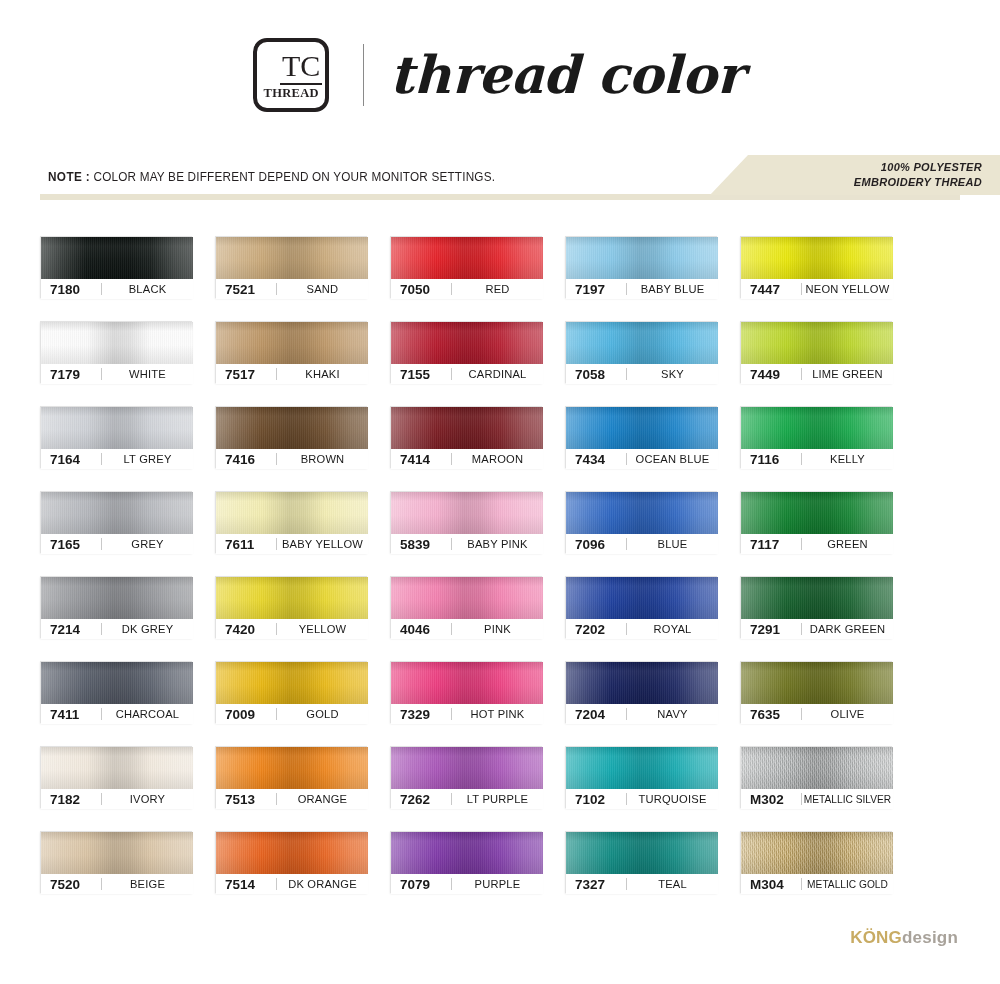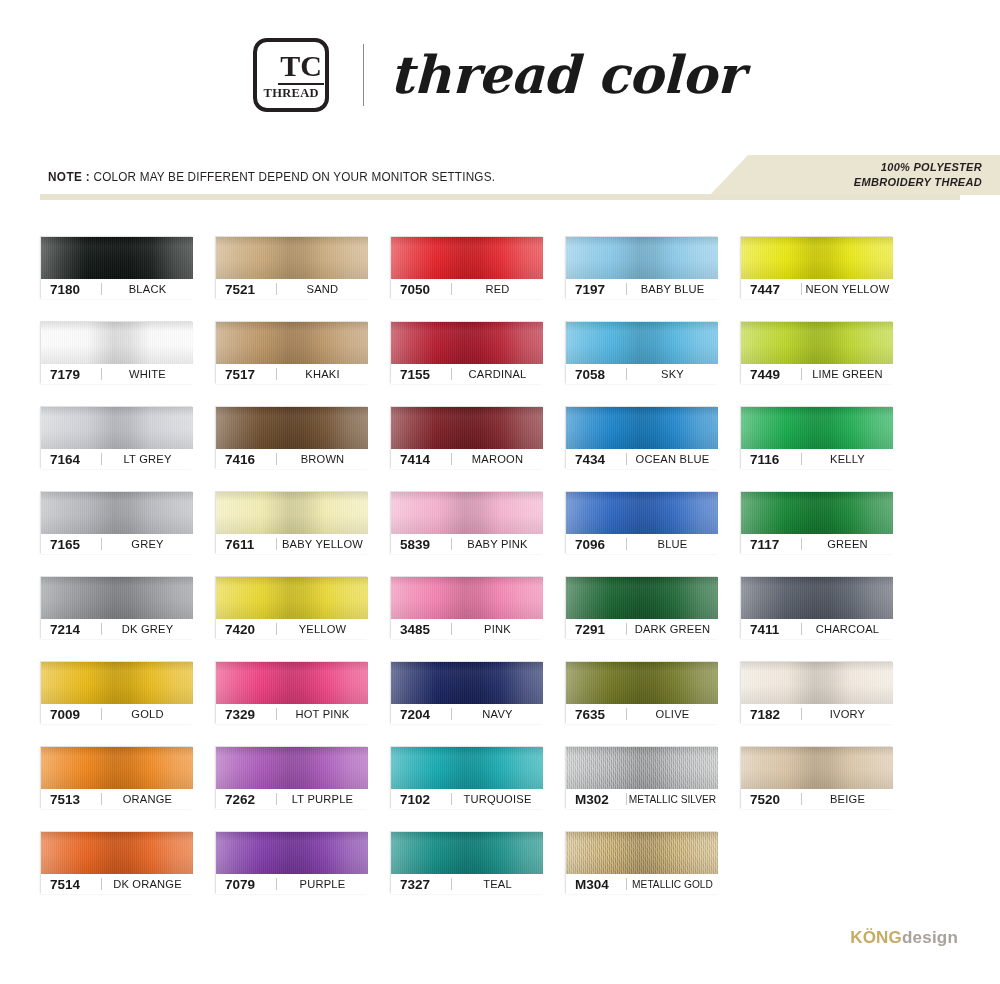--- a/index.html
+++ b/index.html
@@ -12,21 +12,21 @@
   
   .header{
     height:150px;display:flex;align-items:center;justify-content:center;gap:0;
   }
   .logo-mark{
     width:76px;height:74px;border:4px solid #231f20;border-radius:14px;
     display:flex;flex-direction:column;align-items:center;justify-content:center;
     color:#231f20;box-sizing:border-box;
   }
   .logo-tc{
-    font-family:"Liberation Serif",serif;font-weight:bold;font-size:30px;
+    font-family:"Liberation Serif",serif;font-weight:normal;font-size:30px;
     line-height:1;letter-spacing:0px;
     border-bottom:2.5px solid #231f20;padding:0 2px 2px 2px;margin-left:20px;
   }
   .logo-thread{
     font-family:"Liberation Serif",serif;font-weight:bold;font-size:12.5px;
     line-height:1;letter-spacing:0.3px;padding-top:2px;
   }
   .logo-divider{
     width:1px;height:62px;background:#8a8a8a;margin:0 30px 0 34px;
   }
@@ -465,23 +465,36 @@
       </div>
     </div>
     <div class="card">
       <div class="swatch">
         <div class="base" style="background: rgb(242, 127, 174);"></div>
         <div class="fibre"></div>
         <div class="sheen"></div>
         <div class="wind"></div>
       </div>
       <div class="label">
-        <span class="code">3485</span>
+        <span class="code">4046</span>
         <span class="sep"></span>
         <span class="cname">PINK</span>
+      </div>
+    </div>
+    <div class="card">
+      <div class="swatch">
+        <div class="base" style="background: rgb(29, 63, 158);"></div>
+        <div class="fibre"></div>
+        <div class="sheen"></div>
+        <div class="wind"></div>
+      </div>
+      <div class="label">
+        <span class="code">7202</span>
+        <span class="sep"></span>
+        <span class="cname">ROYAL</span>
       </div>
     </div>
     <div class="card">
       <div class="swatch">
         <div class="base" style="background: rgb(21, 96, 44);"></div>
         <div class="fibre"></div>
         <div class="sheen"></div>
         <div class="wind"></div>
       </div>
       <div class="label">

